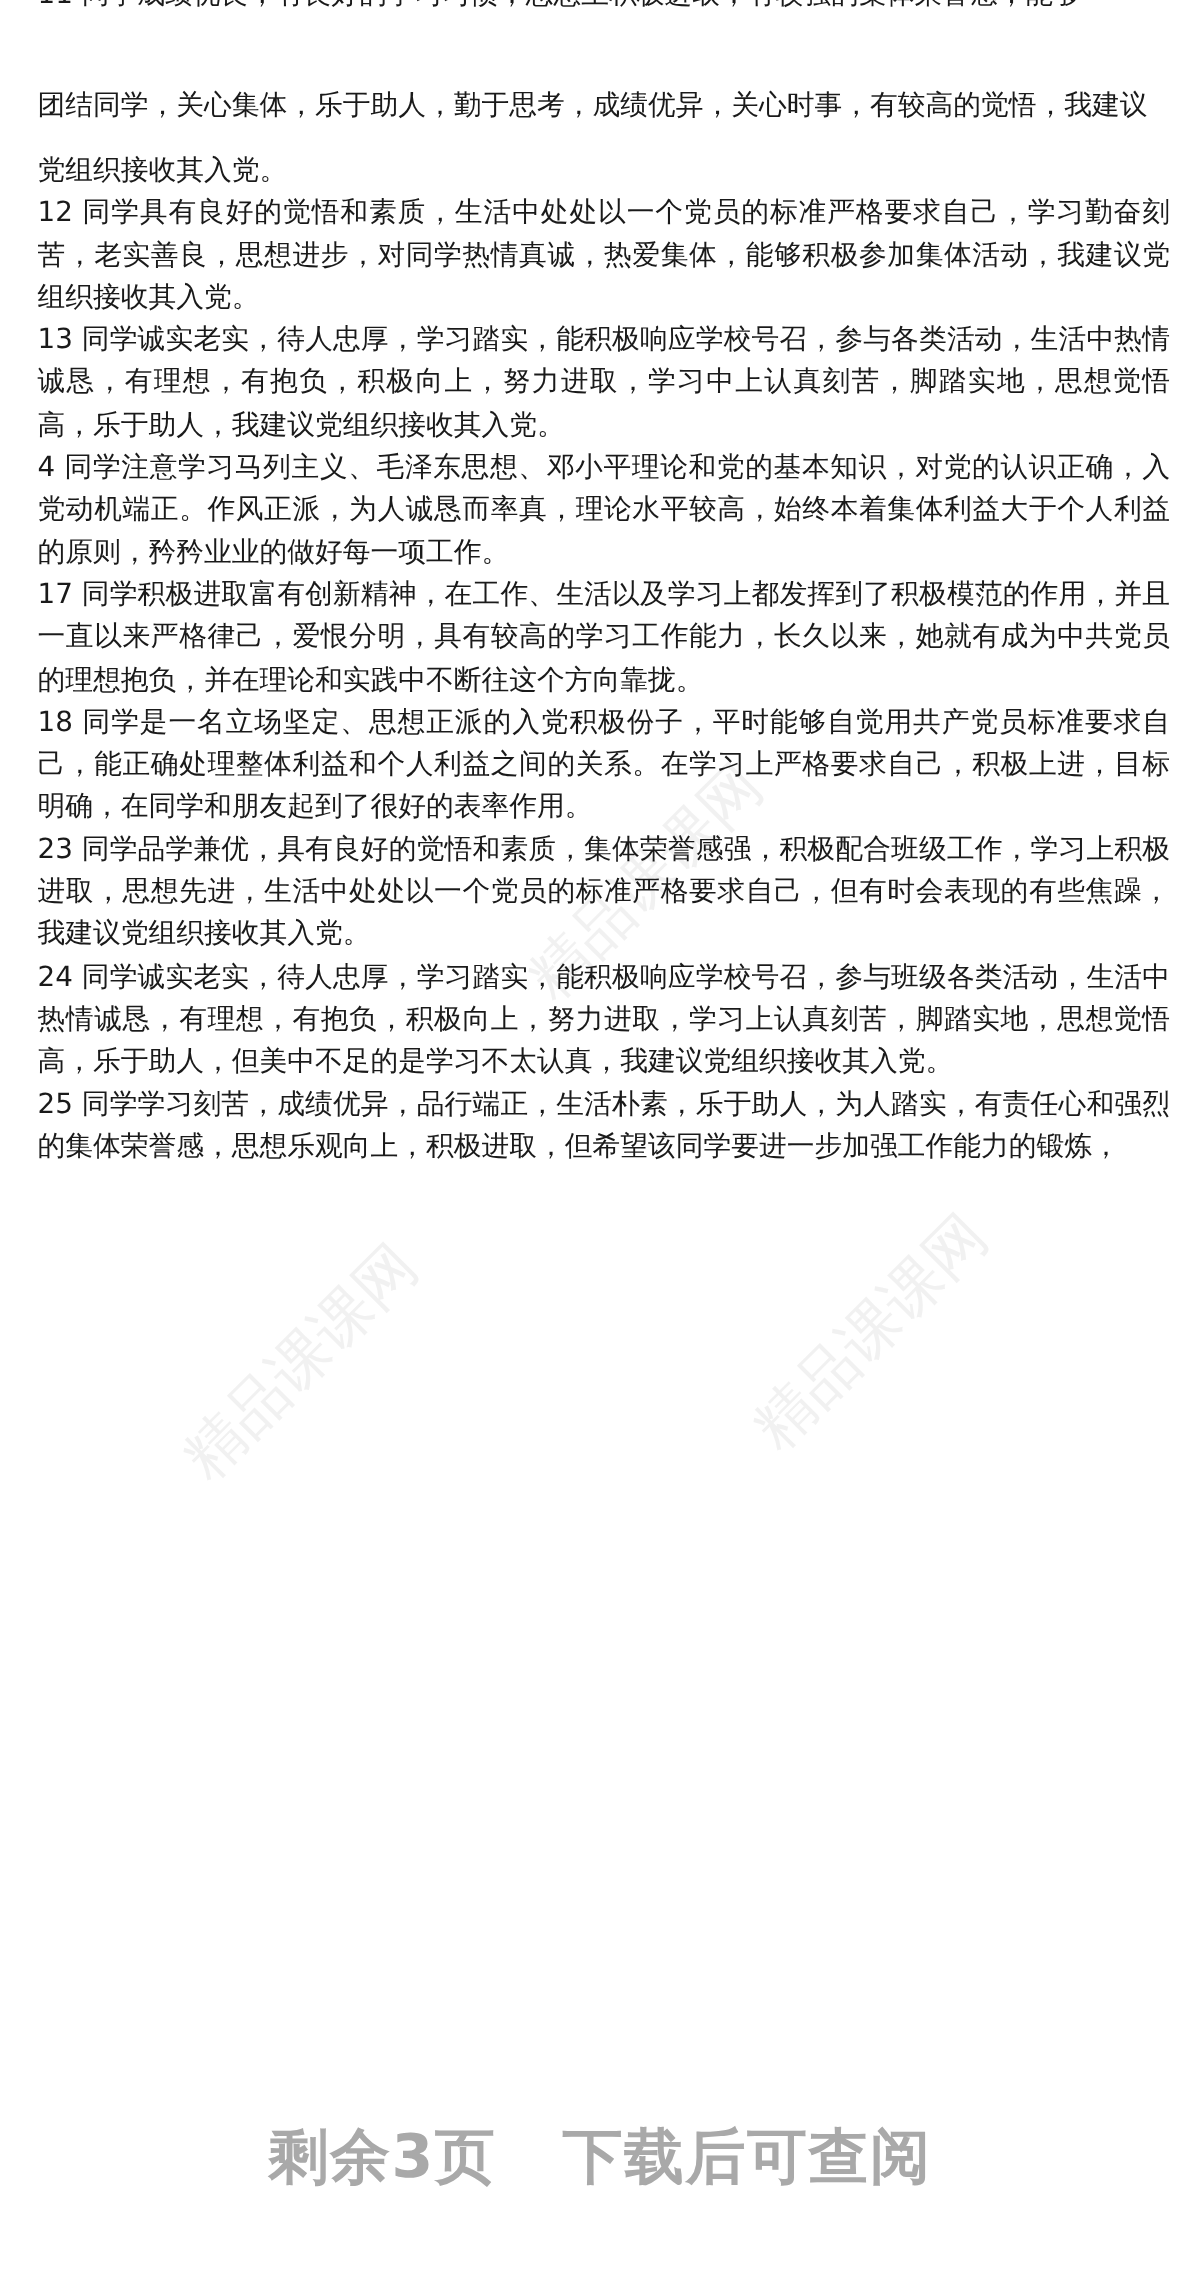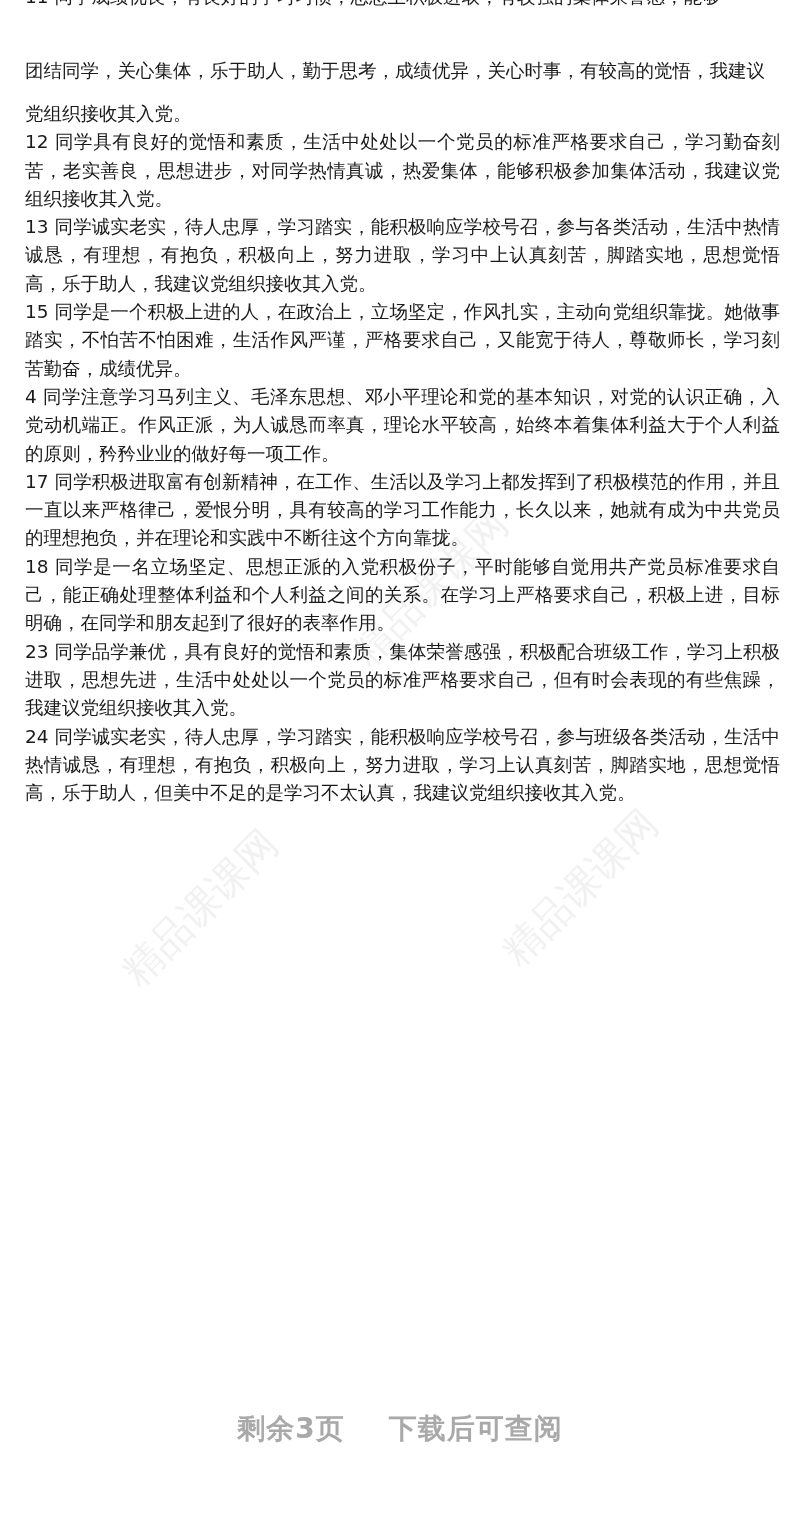--- a/index.html
+++ b/index.html
@@ -4,44 +4,44 @@
 <style>
   html, body { margin: 0; padding: 0; background: #ffffff; }
   body { width: 800px; height: 1513px; position: relative; overflow: hidden;
          font-family: "DejaVu Sans", "Liberation Sans", sans-serif; color: #1a1a1a; }
   .page { position: absolute; left: 0; top: 0; width: 800px; height: 1513px; }
   .cut-line { position: absolute; left: 25px; top: -21px; font-size: 18.5px; line-height: 35px; white-space: nowrap; width: 760px; overflow: hidden; }
   .line1 { position: absolute; left: 25px; top: 5px; font-size: 18.5px; line-height: 35px; white-space: nowrap; margin-top: 48px; }
   .body-text { position: absolute; left: 25px; top: 100px; width: 755px; font-size: 18.5px; line-height: 28.3px; }
   .para { margin: 0; text-align: justify; }
   .footer { position: absolute; left: 0; top: 1410px; width: 800px; text-align: center; }
-  .footer span { font-size: 28px; font-weight: bold; color: #a9a9a9; letter-spacing: 1px; }
+  .footer span { font-size: 40px; font-weight: bold; color: #a9a9a9; letter-spacing: 1px; }
   .footer .gap { display: inline-block; width: 44px; }
   .watermark { position: absolute; color: rgba(200,200,200,0.25); font-size: 40px; transform: rotate(-45deg); white-space: nowrap; pointer-events: none; }
 </style>
 </head>
 <body>
 
 <div class="page">
 
   <div class="watermark" style="left:330px; top:560px;">精品课课网</div>
   <div class="watermark" style="left:480px; top:860px;">精品课课网</div>
   <div class="watermark" style="left:100px; top:880px;">精品课课网</div>
 
   <div class="cut-line">11 同学成绩优良，有良好的学习习惯，思想上积极进取，有较强的集体荣誉感，能够</div>
   <div class="line1">团结同学，关心集体，乐于助人，勤于思考，成绩优异，关心时事，有较高的觉悟，我建议</div>
 
   <div class="body-text">
     <p class="para">党组织接收其入党。</p>
     <p class="para">12 同学具有良好的觉悟和素质，生活中处处以一个党员的标准严格要求自己，学习勤奋刻苦，老实善良，思想进步，对同学热情真诚，热爱集体，能够积极参加集体活动，我建议党组织接收其入党。</p>
     <p class="para">13 同学诚实老实，待人忠厚，学习踏实，能积极响应学校号召，参与各类活动，生活中热情诚恳，有理想，有抱负，积极向上，努力进取，学习中上认真刻苦，脚踏实地，思想觉悟高，乐于助人，我建议党组织接收其入党。</p>
-    <p class="para">15 同学是一个积极上进的人，在政治上，立场坚定，作风扎实，主动向党组织靠拢。她做事踏实，不怕苦不怕困难，生活作风严谨，严格要求自己，又能宽于待人，尊敬师长，学习刻苦勤奋，成绩优异。</p>
     <p class="para">4 同学注意学习马列主义、毛泽东思想、邓小平理论和党的基本知识，对党的认识正确，入党动机端正。作风正派，为人诚恳而率真，理论水平较高，始终本着集体利益大于个人利益的原则，矜矜业业的做好每一项工作。</p>
     <p class="para">17 同学积极进取富有创新精神，在工作、生活以及学习上都发挥到了积极模范的作用，并且一直以来严格律己，爱恨分明，具有较高的学习工作能力，长久以来，她就有成为中共党员的理想抱负，并在理论和实践中不断往这个方向靠拢。</p>
     <p class="para">18 同学是一名立场坚定、思想正派的入党积极份子，平时能够自觉用共产党员标准要求自己，能正确处理整体利益和个人利益之间的关系。在学习上严格要求自己，积极上进，目标明确，在同学和朋友起到了很好的表率作用。</p>
     <p class="para">23 同学品学兼优，具有良好的觉悟和素质，集体荣誉感强，积极配合班级工作，学习上积极进取，思想先进，生活中处处以一个党员的标准严格要求自己，但有时会表现的有些焦躁，我建议党组织接收其入党。</p>
     <p class="para">24 同学诚实老实，待人忠厚，学习踏实，能积极响应学校号召，参与班级各类活动，生活中热情诚恳，有理想，有抱负，积极向上，努力进取，学习上认真刻苦，脚踏实地，思想觉悟高，乐于助人，但美中不足的是学习不太认真，我建议党组织接收其入党。</p>
+    <p class="para">25 同学学习刻苦，成绩优异，品行端正，生活朴素，乐于助人，为人踏实，有责任心和强烈的集体荣誉感，思想乐观向上，积极进取，但希望该同学要进一步加强工作能力的锻炼，</p>
   </div>
 
   <div class="footer">
     <span>剩余3页</span><span class="gap"></span><span>下载后可查阅</span>
   </div>
 </div>
 
 </body></html>

